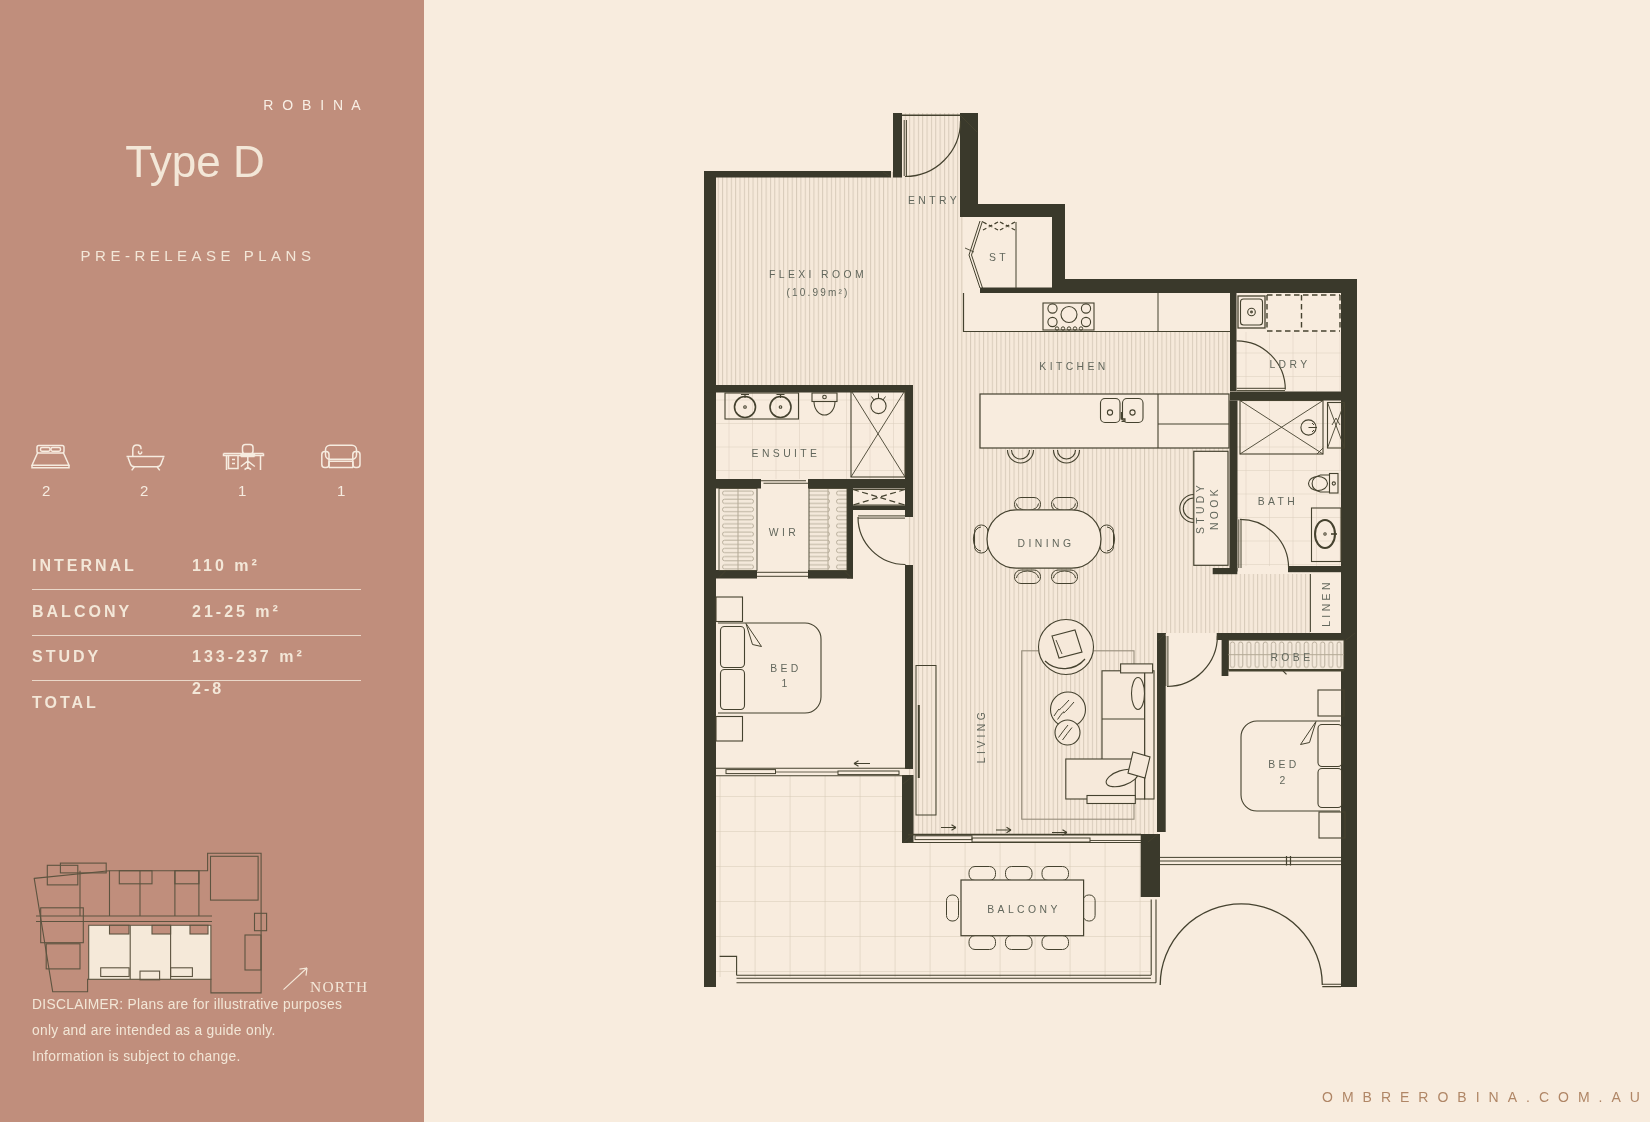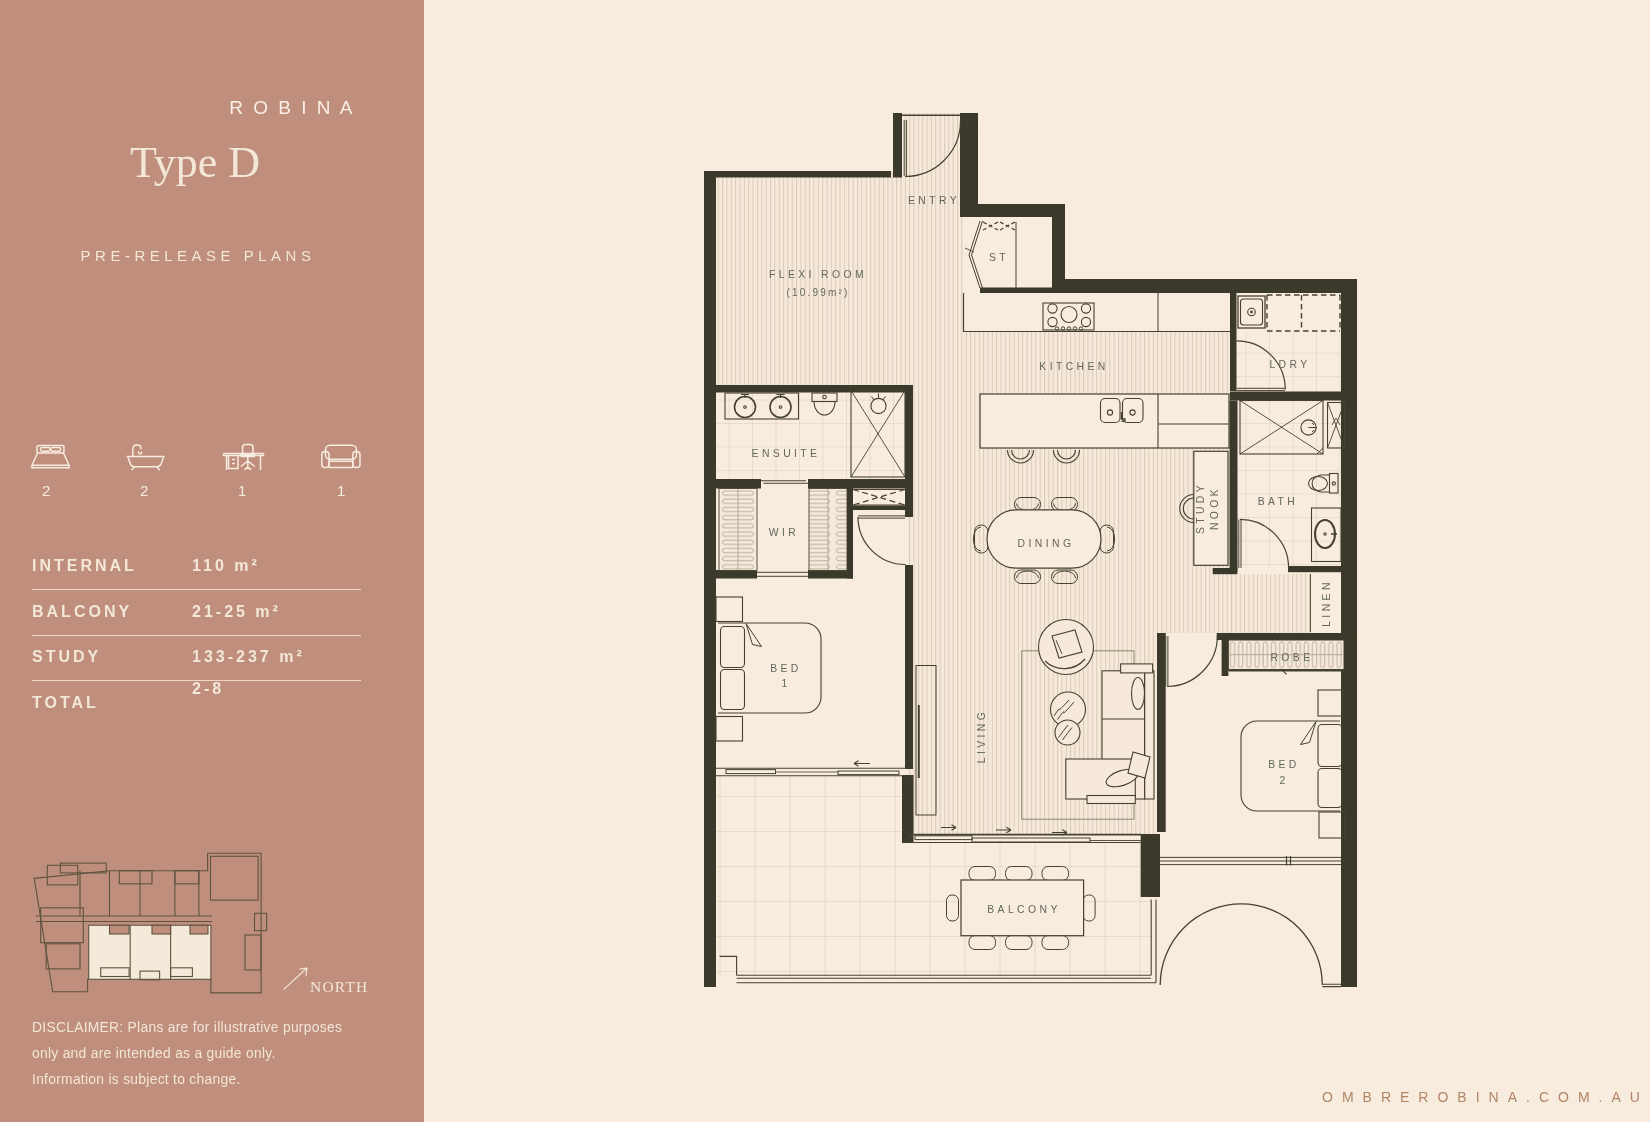--- a/index.html
+++ b/index.html
@@ -1,29 +1,29 @@
 <!DOCTYPE html>
 <html><head>
 <meta charset="utf-8">
 <style>
 html,body{margin:0;padding:0;}
 .page{position:relative;width:1650px;height:1122px;background:#f8ecde;font-family:"Liberation Sans",sans-serif;overflow:hidden;}
 .side{position:absolute;left:0;top:0;width:424px;height:1122px;background:#c08e7c;color:#f6ece0;}
 .logo{position:absolute;left:0px;top:10px;width:400px;text-align:center;font-family:"Liberation Serif",serif;font-size:88px;font-weight:400;letter-spacing:2px;color:#f8efe5;}
-.robina{position:absolute;left:8px;top:97px;width:347px;text-align:right;font-size:19px;letter-spacing:2.5px;color:#f8efe5;}
-.typed{position:absolute;left:0;top:137px;width:390px;text-align:center;font-family:Liberation Serif, serif;font-size:44px;color:#f3e7d8;}
+.robina{position:absolute;left:16px;top:97px;width:347px;text-align:right;font-size:14px;letter-spacing:2.5px;color:#f8efe5;}
+.typed{position:absolute;left:0;top:137px;width:390px;text-align:center;font-family:Liberation Sans, sans-serif;font-size:44px;color:#f3e7d8;}
 .prerel{position:absolute;left:0;top:247px;width:396px;text-align:center;font-size:15px;letter-spacing:4.5px;color:#f3e7d8;}
 .nums{position:absolute;top:482px;left:0;width:424px;}
 .nums span{position:absolute;font-size:15px;letter-spacing:2px;}
 .tbl{position:absolute;left:0;top:0;width:424px;font-size:16px;letter-spacing:3px;color:#f3e7d8;}
 .tbl div{position:absolute;font-weight:bold;}
 .tbl .lab{left:32px;}
 .tbl .val{left:192px;}
 .tbl .ln{left:32px;width:329px;border-top:1px solid #ead8c9;height:0;}
-.disc{position:absolute;left:32px;top:1015px;width:340px;font-size:13.8px;line-height:26.2px;color:#f2e6d6;letter-spacing:0.3px;}
+.disc{position:absolute;left:32px;top:992px;width:340px;font-size:13.8px;line-height:26.2px;color:#f2e6d6;letter-spacing:0.3px;}
 .site{position:absolute;left:1322px;top:1089px;width:320px;font-size:14px;letter-spacing:9px;color:#b08666;}
 svg.plan{position:absolute;left:0;top:0;}
 svg.ovl{position:absolute;}
 </style>
 </head>
 <body>
 <div class="page">
 <div class="side">
   <div class="robina">R O B I N A</div>
   <div class="typed">Type D</div>

